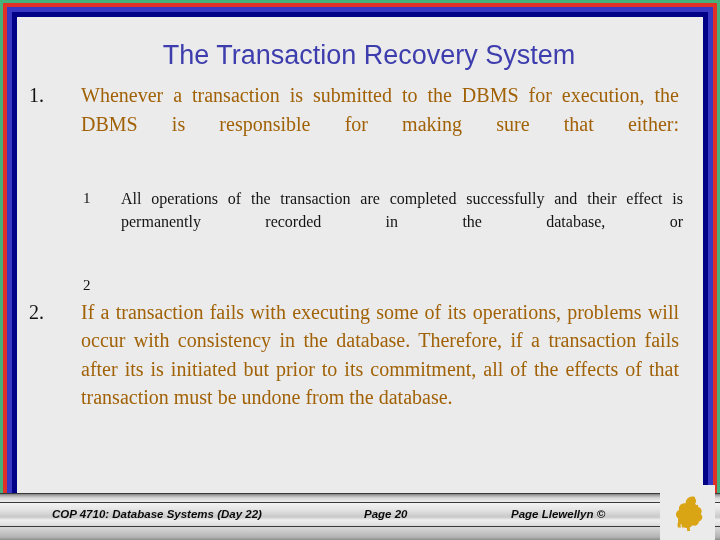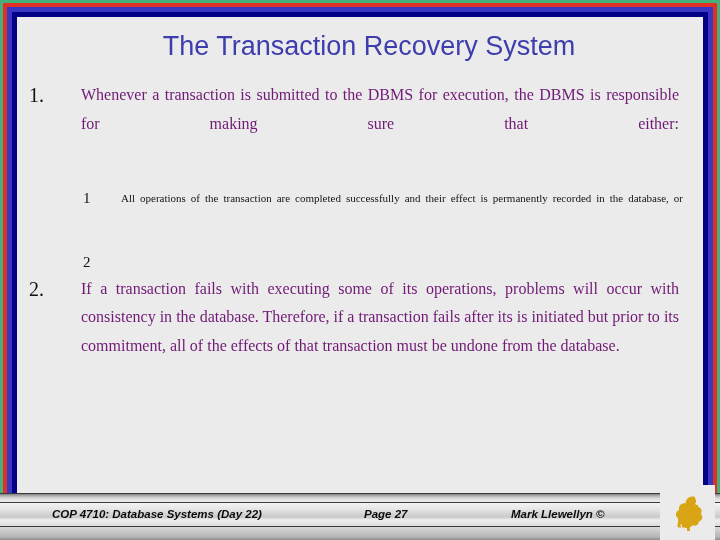--- a/index.html
+++ b/index.html
@@ -51,21 +51,21 @@
     width: 686px;
     height: 506px;
     background: #ebebeb;
     overflow: hidden;
   }
 
   
   #title {
     position: absolute;
     left: 0;
-    top: 13px;
+    top: 22px;
     width: 704px;
     text-align: center;
     font-family: "Liberation Sans", sans-serif;
     font-size: 27px;
     line-height: 33px;
     color: #3d3dae;
     letter-spacing: 0px;
     white-space: nowrap;
   }
 
@@ -87,23 +87,23 @@
     position: absolute;
     left: 12px;
     top: 0;
     width: 34px;
     text-align: left;
     font-size: 20px;
     line-height: 28.5px;
     color: #111111;
   }
   .lvl1 .text {
-    font-size: 16px;
+    font-size: 20px;
     line-height: 28.5px;
-    color: #701a75;
+    color: #a16207;
     text-align: justify;
     text-justify: inter-word;
   }
   .lvl1 .text::after {
     content: "";
     display: inline-block;
     width: 100%;
   }
   .lvl1.last .text::after { display: none; }
 
@@ -117,21 +117,21 @@
     position: absolute;
     left: 66px;
     top: 0;
     width: 28px;
     text-align: left;
     font-size: 15px;
     line-height: 23px;
     color: #111111;
   }
   .lvl2 .text {
-    font-size: 11px;
+    font-size: 16px;
     line-height: 23px;
     color: #141414;
     text-align: justify;
     text-justify: inter-word;
   }
   .lvl2 .text::after {
     content: "";
     display: inline-block;
     width: 100%;
   }
@@ -240,22 +240,22 @@
     </div>
   </div>
 
   <div id="footer">
     <div class="footer-rule r1"></div>
     <div class="footer-rule r2"></div>
     <div class="footer-rule r3"></div>
 
     <div id="footer-text">
       <span class="f-course">COP 4710: Database Systems  (Day 22)</span>
-      <span class="f-page">Page 27</span>
-      <span class="f-author">Mark Llewellyn ©</span>
+      <span class="f-page">Page 20</span>
+      <span class="f-author">Page Llewellyn ©</span>
     </div>
   </div>
 
   <div id="logo">
     <svg width="55" height="55" viewBox="0 0 55 55" aria-hidden="true">
       <rect x="0" y="0" width="55" height="55" fill="#ebebeb"></rect>
       <g fill="#d9a313">
         <path d="M38.5 10.5c-2.6-1.4-5.6-1.1-7.4 0.9-1.3 1.5-1.6 3.3-1.1 5.1-2.2-0.6-4.6-0.4-6.6 0.8-2.6 1.5-4.0 4.1-3.9 6.8-1.6-0.7-3.4-0.7-4.9 0.2-2.1 1.2-3.0 3.6-2.4 5.8 0.5 1.8 2.0 3.1 3.8 3.5-0.9 1.6-1.0 3.5-0.2 5.1 1.1 2.2 3.5 3.3 5.8 2.8 0.1 1.9 1.2 3.6 3.0 4.4 2.3 1.0 4.9 0.2 6.3-1.7 1.1 1.3 2.8 2.0 4.5 1.7 2.4-0.4 4.1-2.4 4.2-4.7 1.7 0.4 3.5-0.1 4.7-1.4 1.7-1.8 1.8-4.5 0.4-6.4 1.6-0.8 2.7-2.4 2.7-4.3 0-2.1-1.4-3.9-3.3-4.6 0.8-1.5 0.8-3.4-0.2-4.9-1.2-1.9-3.5-2.7-5.6-2.1 0.2-1.9-0.6-3.8-2.2-4.9-0.5-0.3-1.1-0.6-1.6-0.7z" opacity="0"></path>
         <path d="M40.2 13.3c-0.9-1.6-2.6-2.5-4.4-2.3-1.4 0.2-2.6 0.9-3.4 2.0-1.0-0.7-2.3-1.0-3.6-0.8-2.3 0.3-4.1 2.0-4.6 4.2-1.3-0.5-2.8-0.5-4.1 0.2-2.0 1.0-3.1 3.1-2.9 5.2-1.4 0.1-2.7 0.9-3.5 2.1-1.1 1.8-0.8 4.1 0.6 5.6-1.1 0.9-1.8 2.3-1.7 3.8 0.1 2.0 1.6 3.7 3.5 4.1-0.4 1.3-0.2 2.8 0.7 4.0 1.2 1.6 3.2 2.2 5.0 1.7 0.3 1.4 1.3 2.7 2.7 3.3 1.9 0.8 4.0 0.2 5.2-1.3 0.9 1.0 2.3 1.6 3.7 1.5 2.1-0.2 3.8-1.8 4.1-3.8 1.4 0.3 2.9-0.1 4.0-1.1 1.5-1.4 1.8-3.6 0.9-5.3 1.3-0.6 2.3-1.9 2.5-3.4 0.2-2.0-1.0-3.8-2.8-4.5 0.6-1.2 0.6-2.7-0.1-3.9-1.0-1.7-3.0-2.4-4.8-1.9 0.1-1.4-0.5-2.8-1.7-3.7l0.7-1.7z" opacity="0"></path>
       </g>

